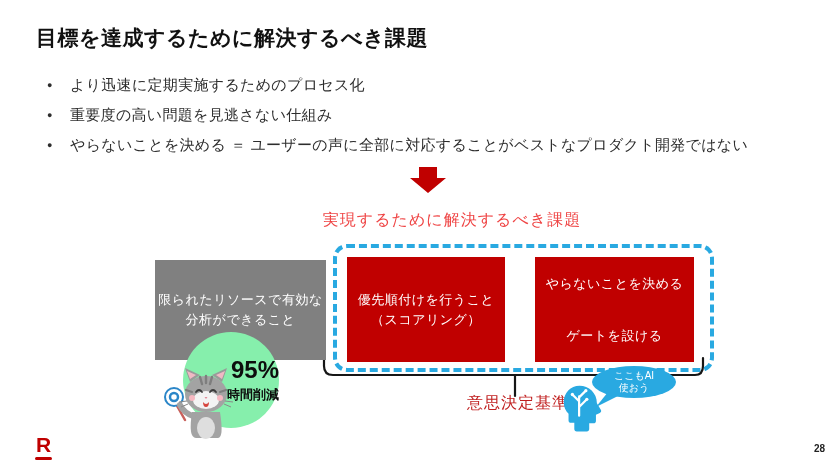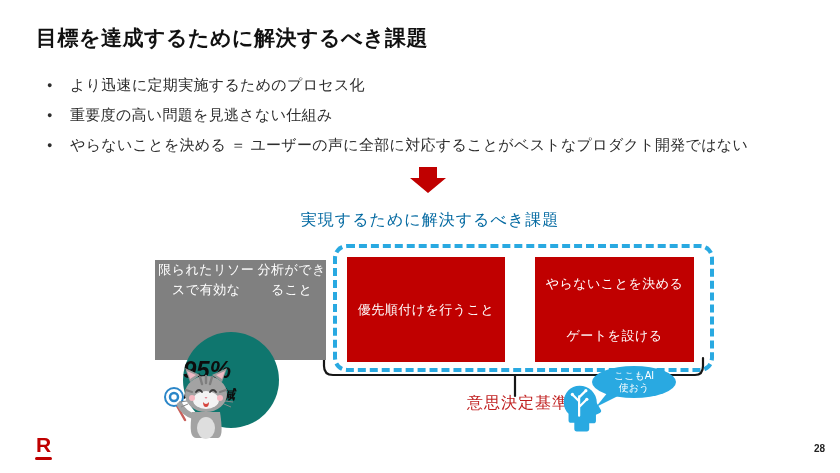--- a/index.html
+++ b/index.html
@@ -15,34 +15,34 @@
   }
 
   .bullets { left:39px; top:76px; }
   .bullet-row { display:flex; align-items:flex-start; margin-bottom:11px;
     font-size:15px; color:#2d2d2d; letter-spacing:0.3px; white-space:nowrap; }
   .bullet-dot { width:14px; margin-right:9px; font-size:9px; padding-top:4px; color:#2d2d2d; }
 
   .down-arrow { left:402px; top:167px; }
 
   .diagram-subtitle {
-    left:222px; top:210px; width:400px; text-align:center;
-    font-size:16px; color:#0369a1; letter-spacing:1px;
+    left:244px; top:210px; width:400px; text-align:center;
+    font-size:16px; color:#ef4444; letter-spacing:1px;
   }
 
   .gray-box {
     left:147px; top:260px; width:171px; height:100px; background:#808080;
-    color:#ffffff; display:flex; flex-direction:row; justify-content:center;
+    color:#ffffff; display:flex; flex-direction:column; justify-content:center;
     text-align:center; font-size:13px; line-height:1.55; letter-spacing:0.5px; z-index:1;
   }
 
   .badge {
     left:175px; top:332px; width:96px; height:96px; border-radius:50%;
-    background:#0f766e; display:flex; flex-direction:column; align-items:flex-start;
-    justify-content:center; z-index:3; text-align:center;font-style:italic;
+    background:#86efac; display:flex; flex-direction:column; align-items:flex-end;
+    justify-content:center; z-index:3; text-align:center;
   }
   .badge-pct { font-size:24px; font-weight:bold; color:#0d0d0d; }
   .badge-lbl { font-size:13px; font-weight:bold; color:#0d0d0d; margin-top:2px; }
 
   .cat { left:152px; top:366px; z-index:4; }
 
   .dashed-box {
     left:325px; top:244px; width:381px; height:128px; box-sizing:border-box;
     border:4.5px dashed #29A9E1; border-radius:14px; z-index:0;
   }
@@ -140,20 +140,21 @@
     <circle cx="60" cy="32" r="3" fill="#f6b8c1"></circle>
     <path d="M44.5,31 h3 l-1.5,2 Z" fill="#e08a96"></path>
     <path d="M43,36 q3,4 6,0 q0,5 -3,5 q-3,0 -3,-5 Z" fill="#d6453e"></path>
     <path d="M27,35 l-8,1 M28,38 l-7,3 M65,35 l8,1 M64,38 l7,3" stroke="#8a8a8a" stroke-width="1"></path>
   </svg>
 
   <div class="abs dashed-box"></div>
 
   <div class="abs red-box scoring">
     <span>優先順付けを行うこと</span>
+    <span>（スコアリング）</span>
   </div>
 
   <div class="abs red-box gate">
     <span>やらないことを決める</span>
     <span>ゲートを設ける</span>
   </div>
 
   <svg class="abs brace" width="400" height="50" viewBox="0 0 400 50">
     <path d="M10,6 L10,14 Q10,23 19,23 L381,23 Q389,23 389,14 L389,6" fill="none" stroke="#161616" stroke-width="2.2" stroke-linecap="round"></path>
     <path d="M201,23 L201,44" fill="none" stroke="#161616" stroke-width="2.2" stroke-linecap="round"></path>

